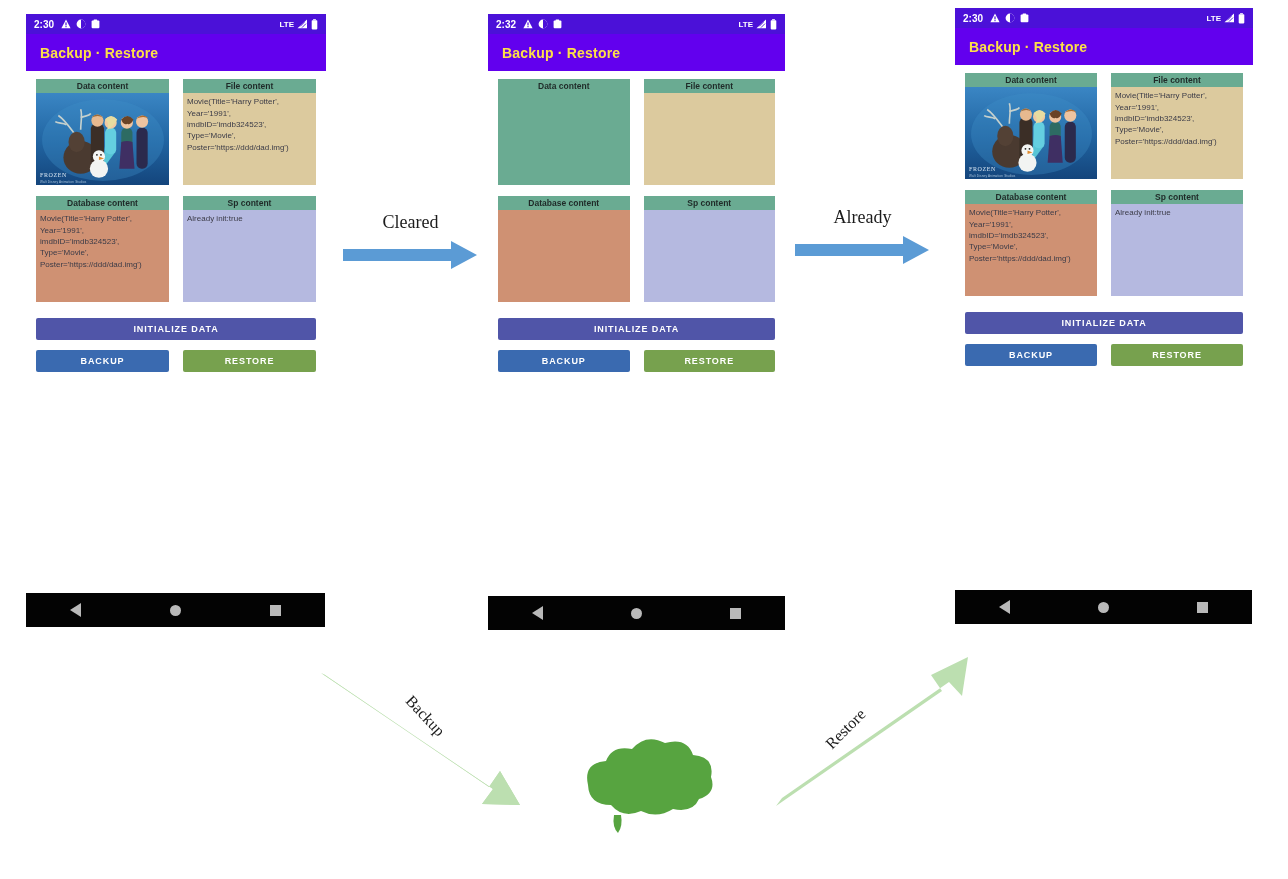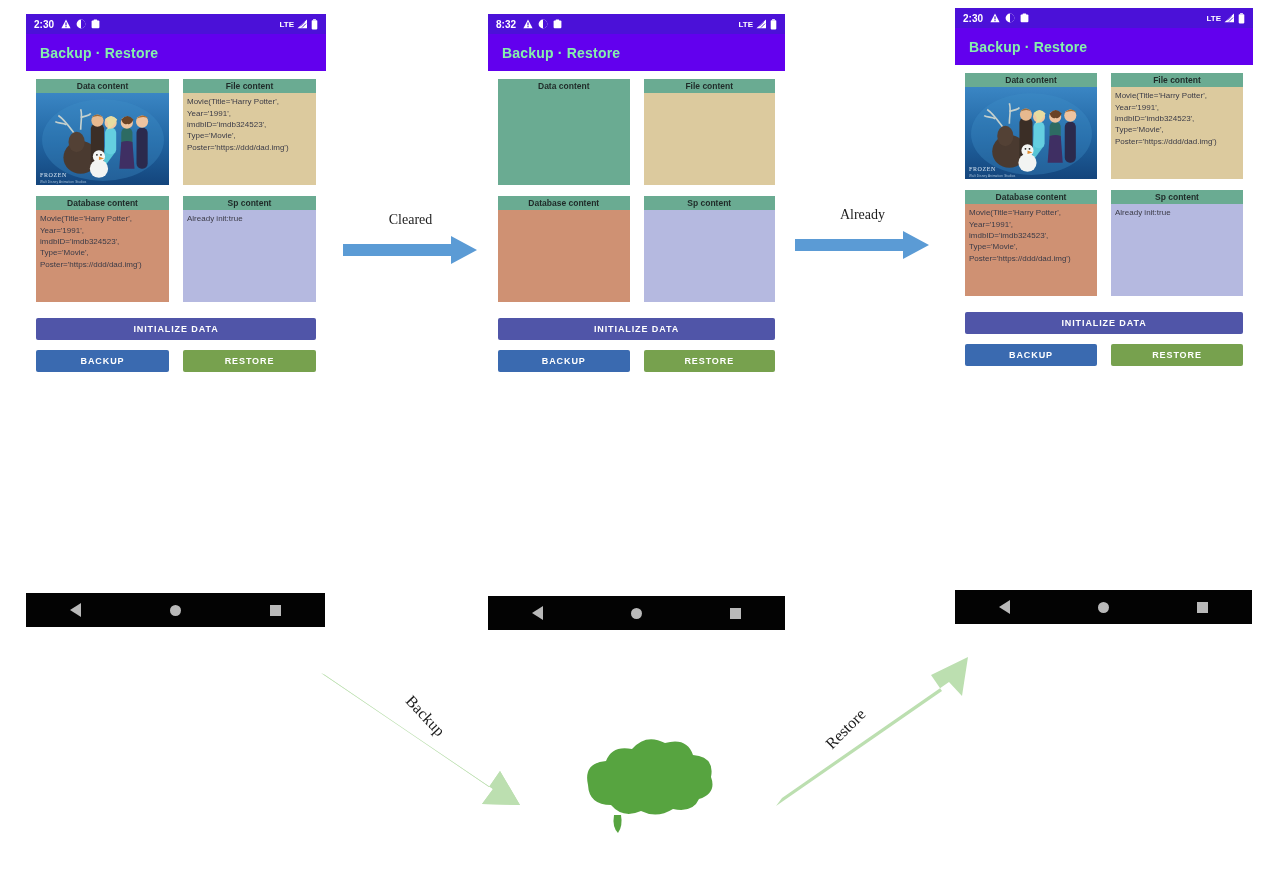--- a/index.html
+++ b/index.html
@@ -64,21 +64,21 @@
   
   .app-bar {
     background: #6200ee;
     height: 37px;
     display: flex;
     align-items: center;
     padding-left: 14px;
     box-sizing: border-box;
   }
   .app-bar-title {
-    color: #86efac;
+    color: #fde047;
     font-size: 14px;
     font-weight: bold;
     letter-spacing: 0.2px;
   }
 
   
   .content {
     padding: 8px 10px 0 10px;
     box-sizing: border-box;
   }
@@ -193,21 +193,21 @@
     width: 11px; height: 11px;
     background: #b9b9b9;
   }
 
   
   .flow {
     position: absolute;
   }
   .flow-label {
     text-align: center;
-    font-size: 14px;
+    font-size: 18px;
     color: #1c1c1c;
     font-family: "Liberation Serif", serif;
     margin-bottom: 7px;
   }
 
   
   .diagram {
     position: absolute;
     left: 0; top: 630px;
     width: 1288px; height: 249px;
@@ -344,21 +344,21 @@
 <div class="nav-bar" style="left:26px; top:593px; width:299px;">
   <span class="nav-back"></span>
   <span class="nav-home"></span>
   <span class="nav-recent"></span>
 </div>
 
 <div class="phone" id="phone2" style="left:488px; top:14px; width:297px;">
   <div class="phone-screen">
 
     <div class="status-bar">
-      <span class="status-time">8:32</span>
+      <span class="status-time">2:32</span>
       <span class="status-left-icons">
         <svg class="sb-icon" width="10" height="10" viewBox="0 0 10 10">
             <path d="M5 0.6 L9.6 9.2 L0.4 9.2 Z" fill="#ffffff"></path>
             <rect x="4.4" y="3.4" width="1.2" height="3" fill="#4b11d8"></rect>
             <rect x="4.4" y="7.1" width="1.2" height="1.1" fill="#4b11d8"></rect>
           </svg>
         <svg class="sb-icon" width="10" height="10" viewBox="0 0 10 10">
             <circle cx="5" cy="5" r="4.4" fill="#ffffff"></circle>
             <path d="M5 0.6 A4.4 4.4 0 0 1 5 9.4 Z" fill="#4b11d8"></path>
           </svg>

